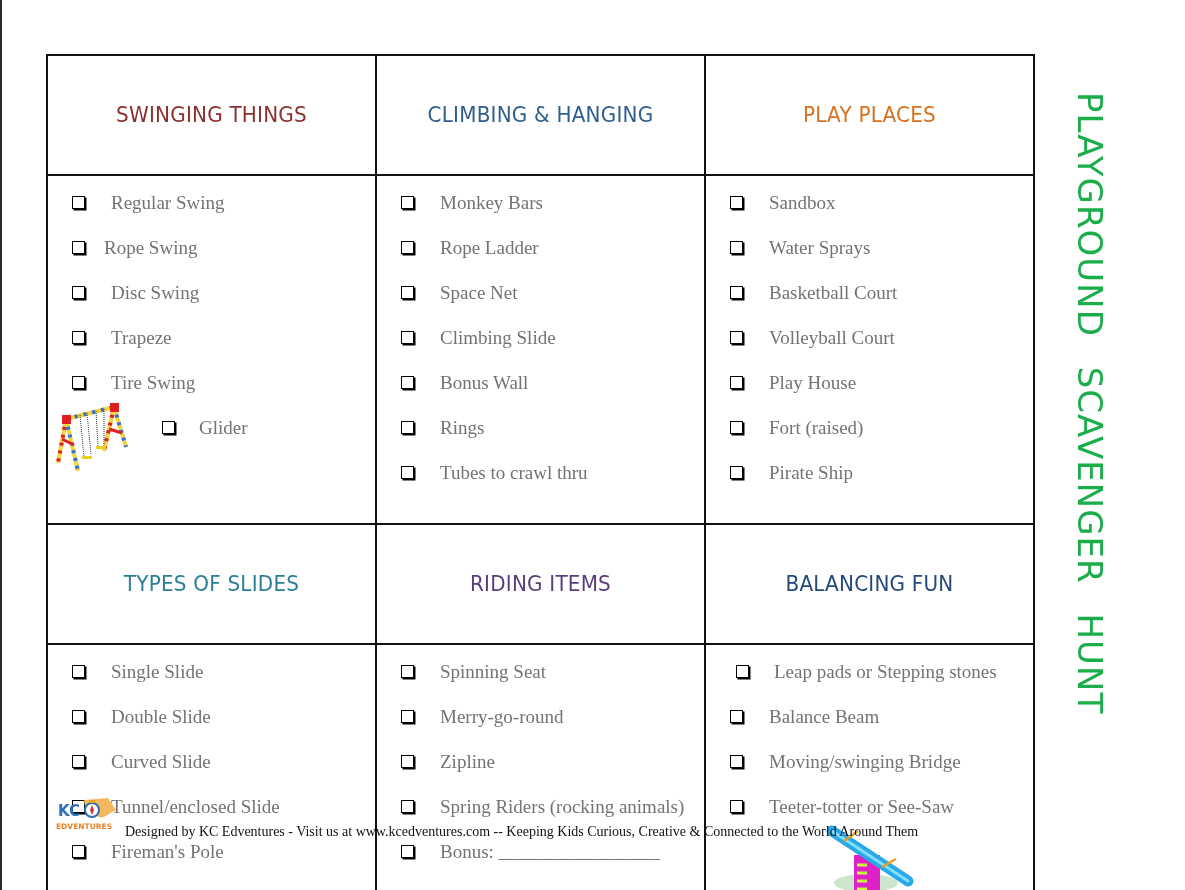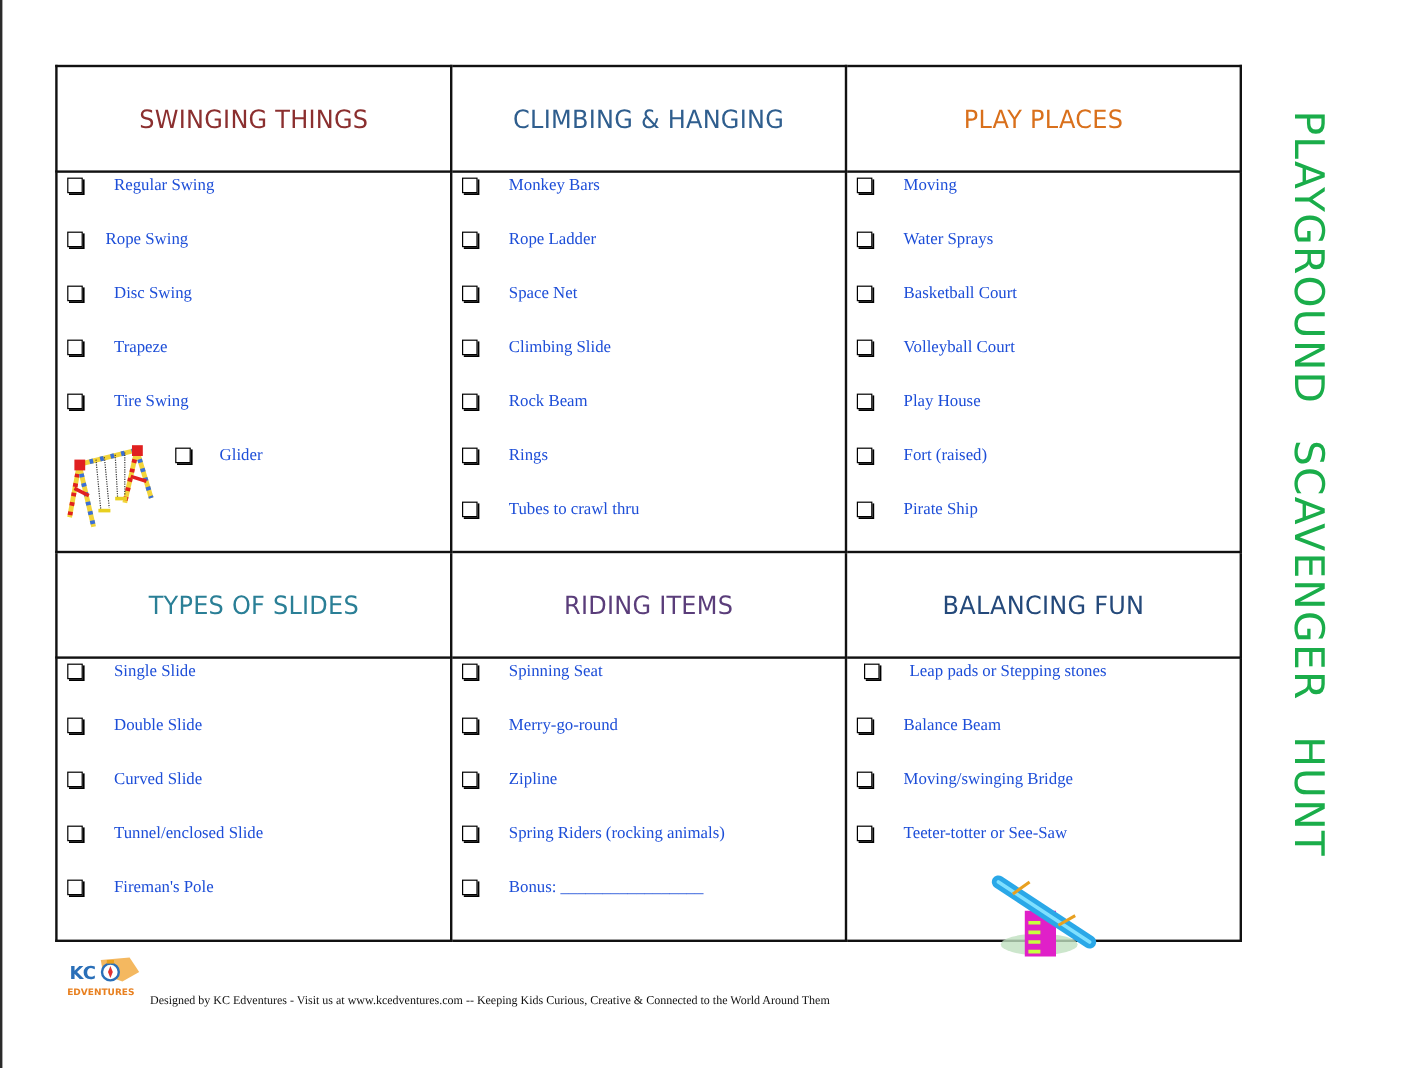--- a/index.html
+++ b/index.html
@@ -13,33 +13,33 @@
     }
     .sheet {
       position: absolute; left: 46px; top: 54px;
       width: 987px; height: 729px;
       border-collapse: collapse;
       table-layout: fixed;
     }
     .sheet td {
       border: 2px solid #111;
       vertical-align: top;
-      padding: 0;
+      padding: 16px;
     }
     .hdr-cell { height: 86px; vertical-align: middle !important; text-align: center; }
     .hdr {
       font-family: "DejaVu Sans", sans-serif;
       font-size: 20px; letter-spacing: 0.2px;
       display: inline-block; transform: scaleY(1.05);
     }
     .list-cell { position: relative; }
     .items { list-style: none; margin: 0; padding: 0; }
     .item {
       height: 45px; display: flex; align-items: flex-start;
-      font-size: 14px; color: #1d4ed8; line-height: 22px;
+      font-size: 19px; color: #737373; line-height: 22px;
     }
     .box {
       width: 11px; height: 11px; border: 1.5px solid #000;
       box-shadow: 1.5px 1.5px 0 #000;
       margin: 4px 0 0 8px; flex: none; background: #fff;
     }
     .label { margin-left: 26px; white-space: nowrap; }
     .item.indent .label { margin-left: 19px; }
     .item.glider { padding-left: 90px; }
     .item.glider .label { margin-left: 24px; }
@@ -54,21 +54,21 @@
       font-family: "DejaVu Sans", sans-serif;
       font-size: 34px; color: #1aad4a; white-space: nowrap;
       letter-spacing: 1px; word-spacing: 18px;
       width: 740px;
     }
     .footer {
       position: absolute; left: 56px; top: 796px; display: flex; align-items: flex-end;
     }
     .logo { width: 66px; height: 38px; position: relative; }
     .footer-text {
-      font-size: 10px; color: #111; margin-left: 3px; margin-bottom: -6px; white-space: nowrap;
+      font-size: 14px; color: #111; margin-left: 3px; margin-bottom: -6px; white-space: nowrap;
     }
   </style>
 </head>
 <body>
 
 <div class="left-edge"></div>
 
 <table class="sheet">
   <colgroup>
       <col style="width:329px">
@@ -155,37 +155,37 @@
         <li class="item">
               <span class="box"></span>
               <span class="label">Space Net</span>
             </li>
         <li class="item">
               <span class="box"></span>
               <span class="label">Climbing Slide</span>
             </li>
         <li class="item">
               <span class="box"></span>
-              <span class="label">Rock Beam</span>
+              <span class="label">Bonus Wall</span>
             </li>
         <li class="item">
               <span class="box"></span>
               <span class="label">Rings</span>
             </li>
         <li class="item">
               <span class="box"></span>
               <span class="label">Tubes to crawl thru</span>
             </li>
       </ul>
     </td>
     <td class="list-cell">
       <ul class="items">
         <li class="item">
               <span class="box"></span>
-              <span class="label">Moving</span>
+              <span class="label">Sandbox</span>
             </li>
         <li class="item">
               <span class="box"></span>
               <span class="label">Water Sprays</span>
             </li>
         <li class="item">
               <span class="box"></span>
               <span class="label">Basketball Court</span>
             </li>
         <li class="item">

